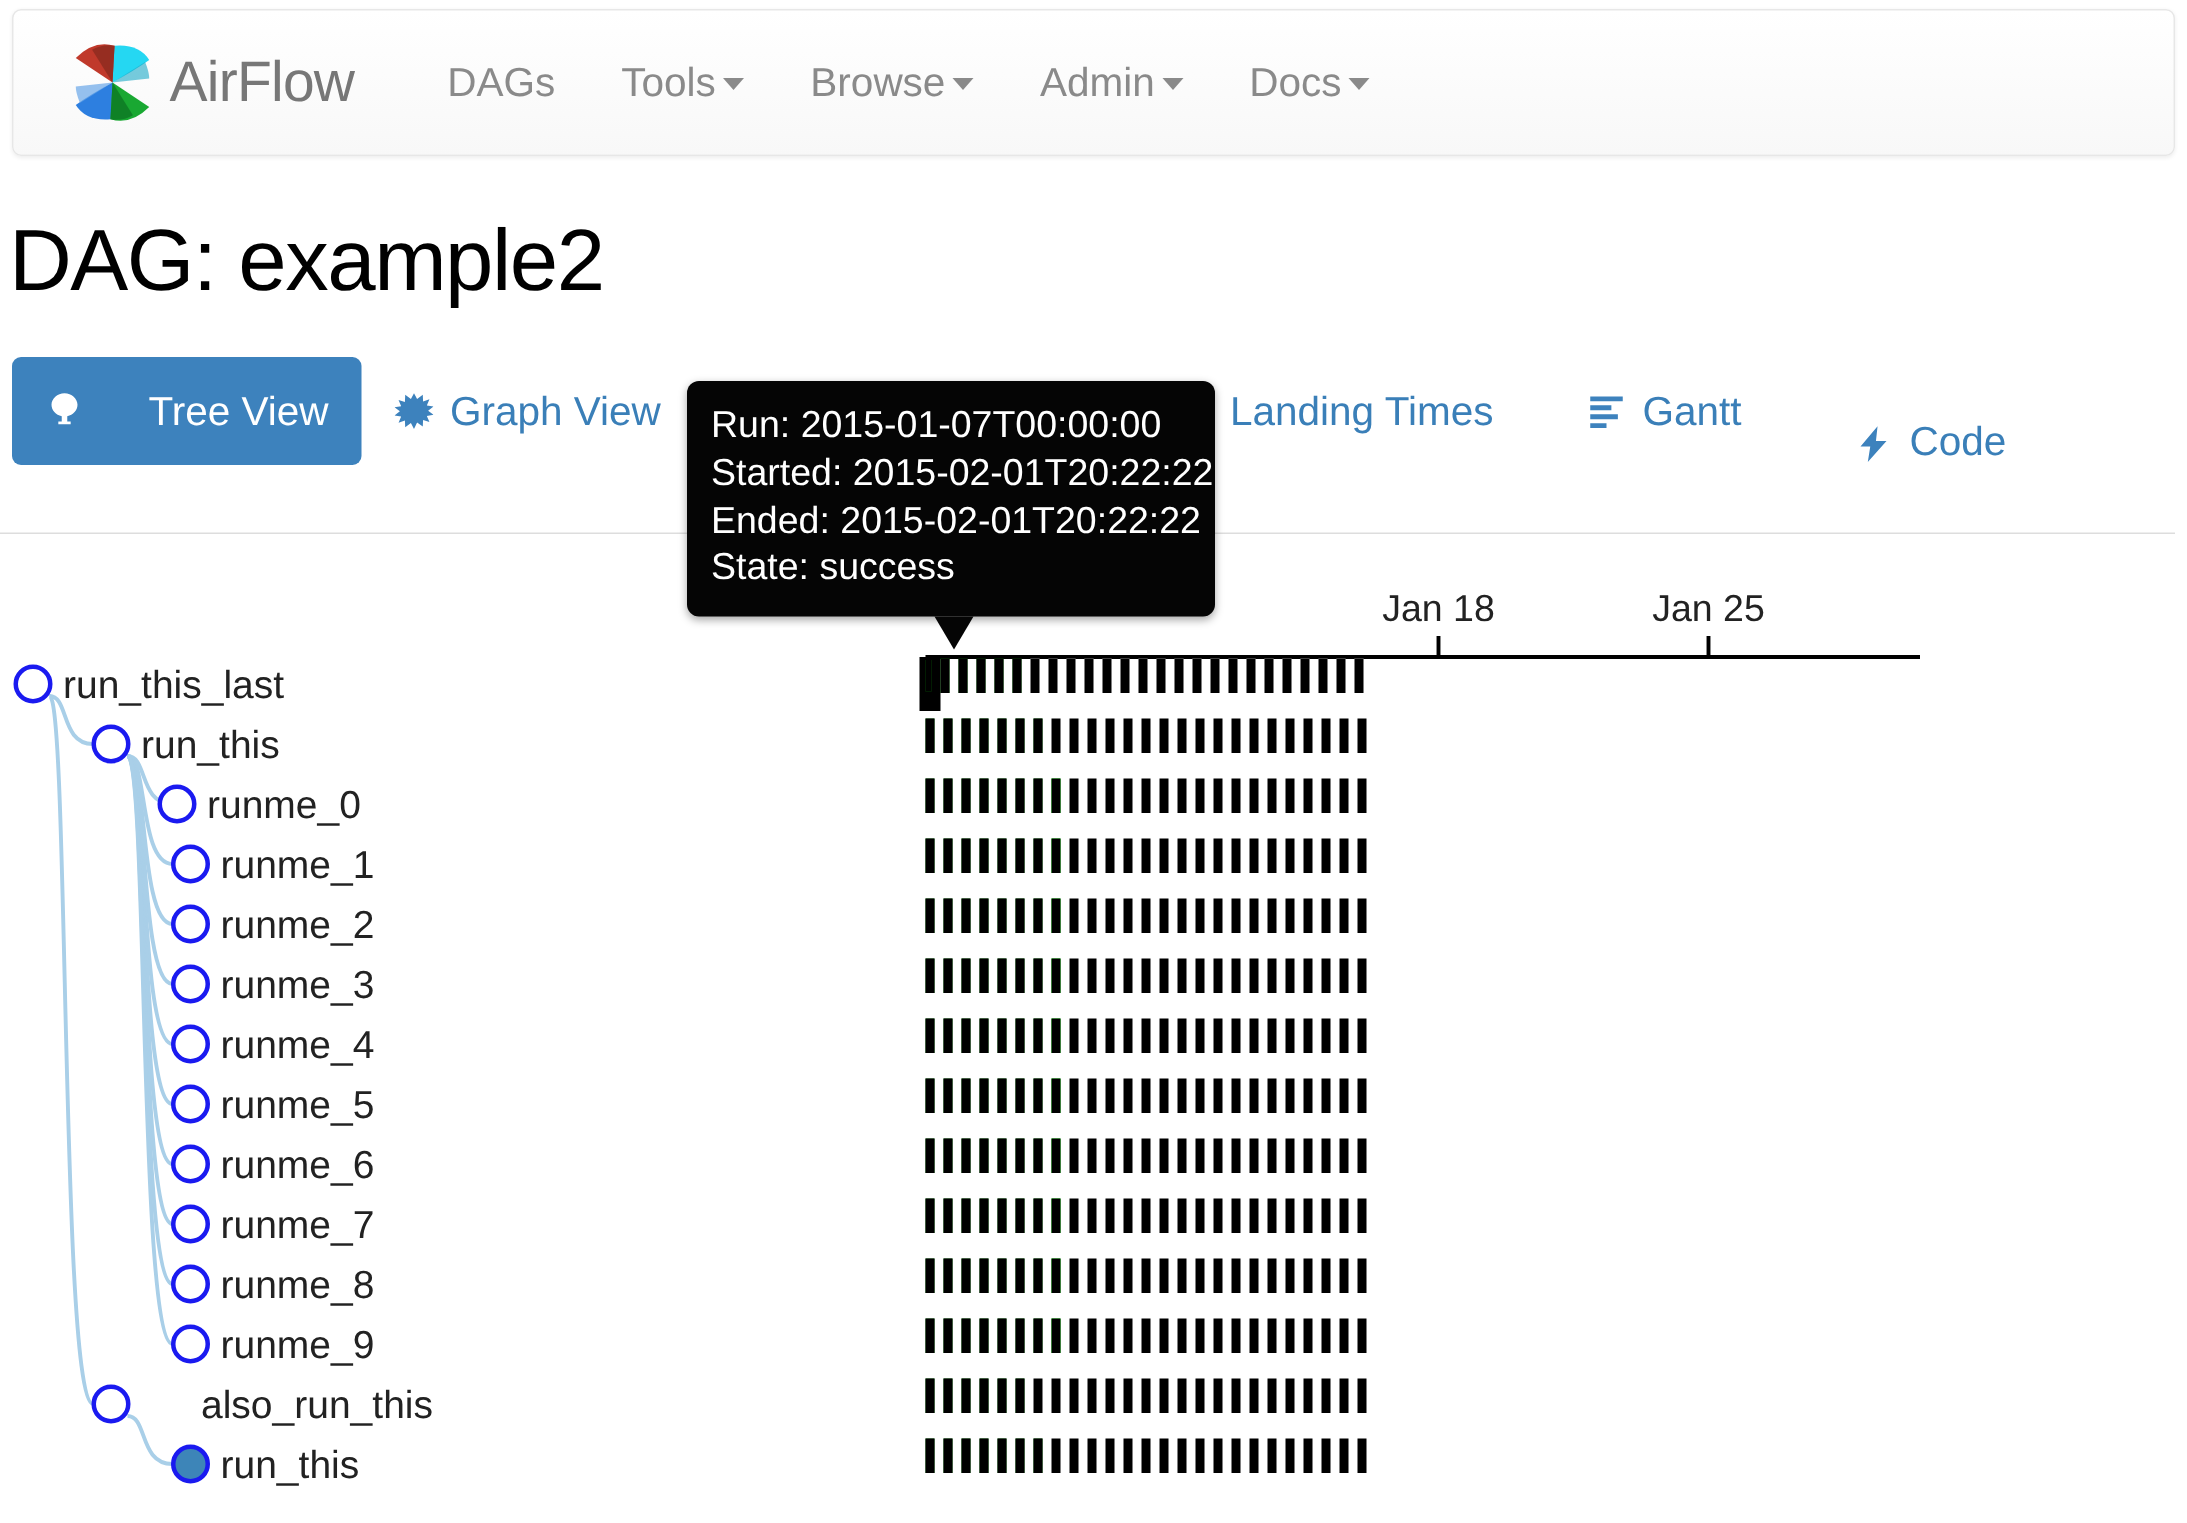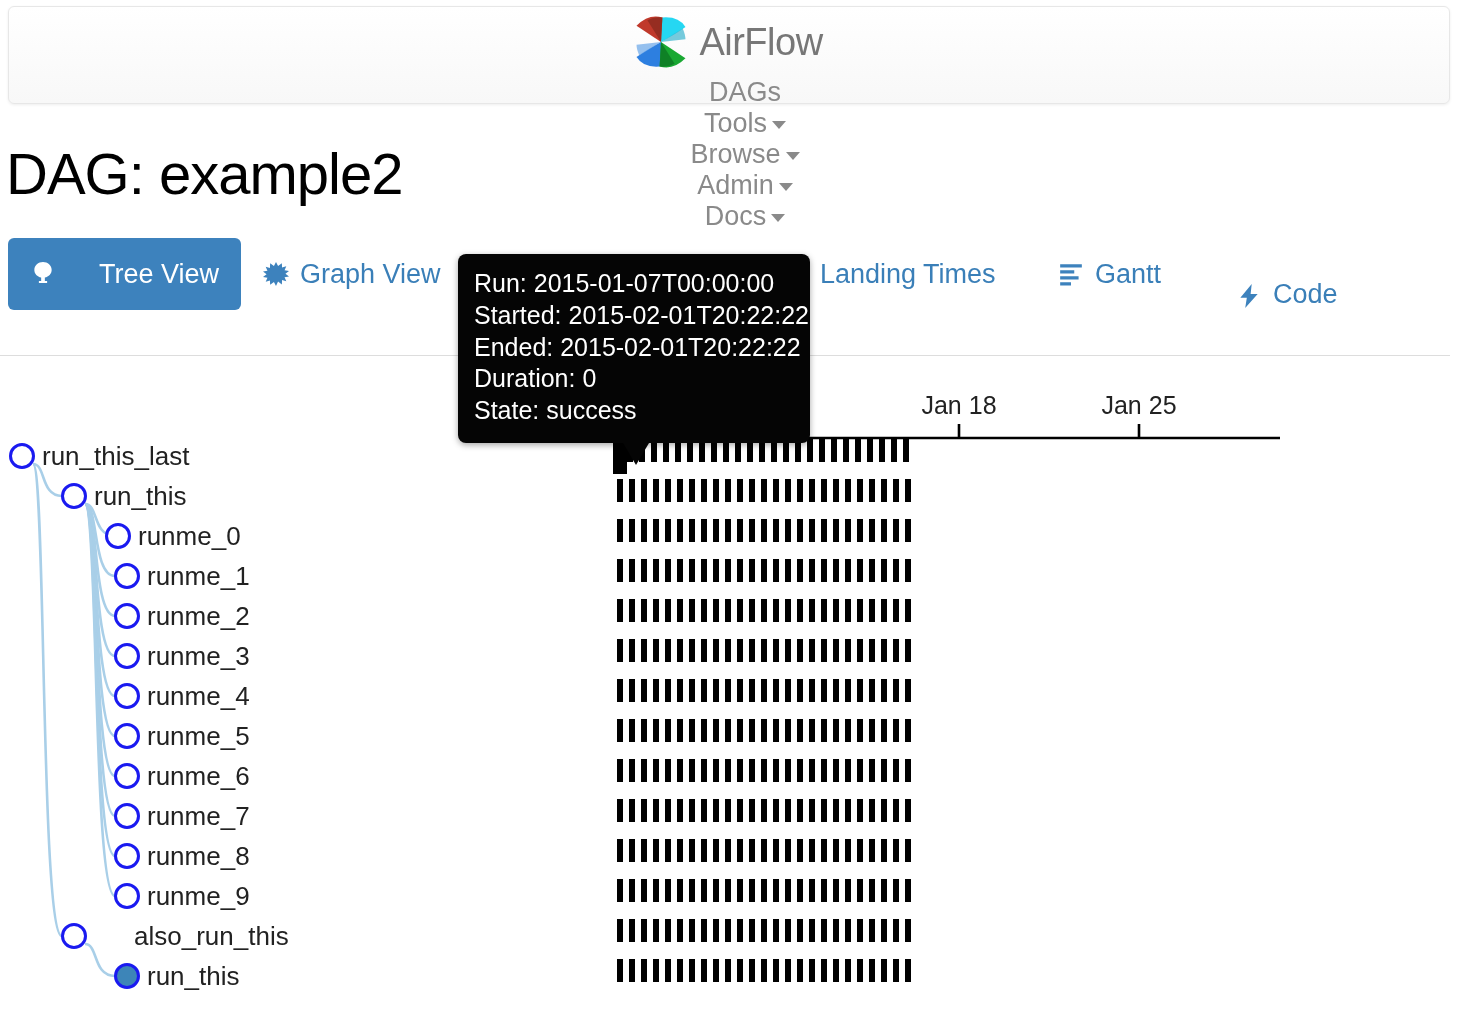--- a/index.html
+++ b/index.html
@@ -27,21 +27,20 @@
     border: 1px solid #e7e7e7;
     border-radius: 6px;
     box-shadow: 0 1px 3px rgba(0,0,0,0.07);
     box-sizing: border-box;
   }
   #nav-inner {
     display: flex;
     align-items: center;
     height: 100%;
     padding-left: 32px;
-    flex-direction: column;
   }
   .brand {
     display: flex;
     align-items: center;
     margin-right: 40px;
     text-decoration: none;
   }
   .brand-logo {
     width: 68px;
     height: 70px;
@@ -792,16 +791,15 @@
       <span class="cell-wrap"><span class="cell none"></span></span>
       <span class="cell-wrap"><span class="cell none"></span></span>
       <span class="cell-wrap"><span class="cell none"></span></span>
     </div>
   </div>
 
 <div id="tooltip">
   <div class="tip-line">Run: 2015-01-07T00:00:00</div>
     <div class="tip-line">Started: 2015-02-01T20:22:22</div>
     <div class="tip-line">Ended: 2015-02-01T20:22:22</div>
-    <div class="tip-line">Duration: 0</div>
     <div class="tip-line">State: success</div>
     <div id="tooltip-arrow"></div>
 </div>
 
 </body></html>

